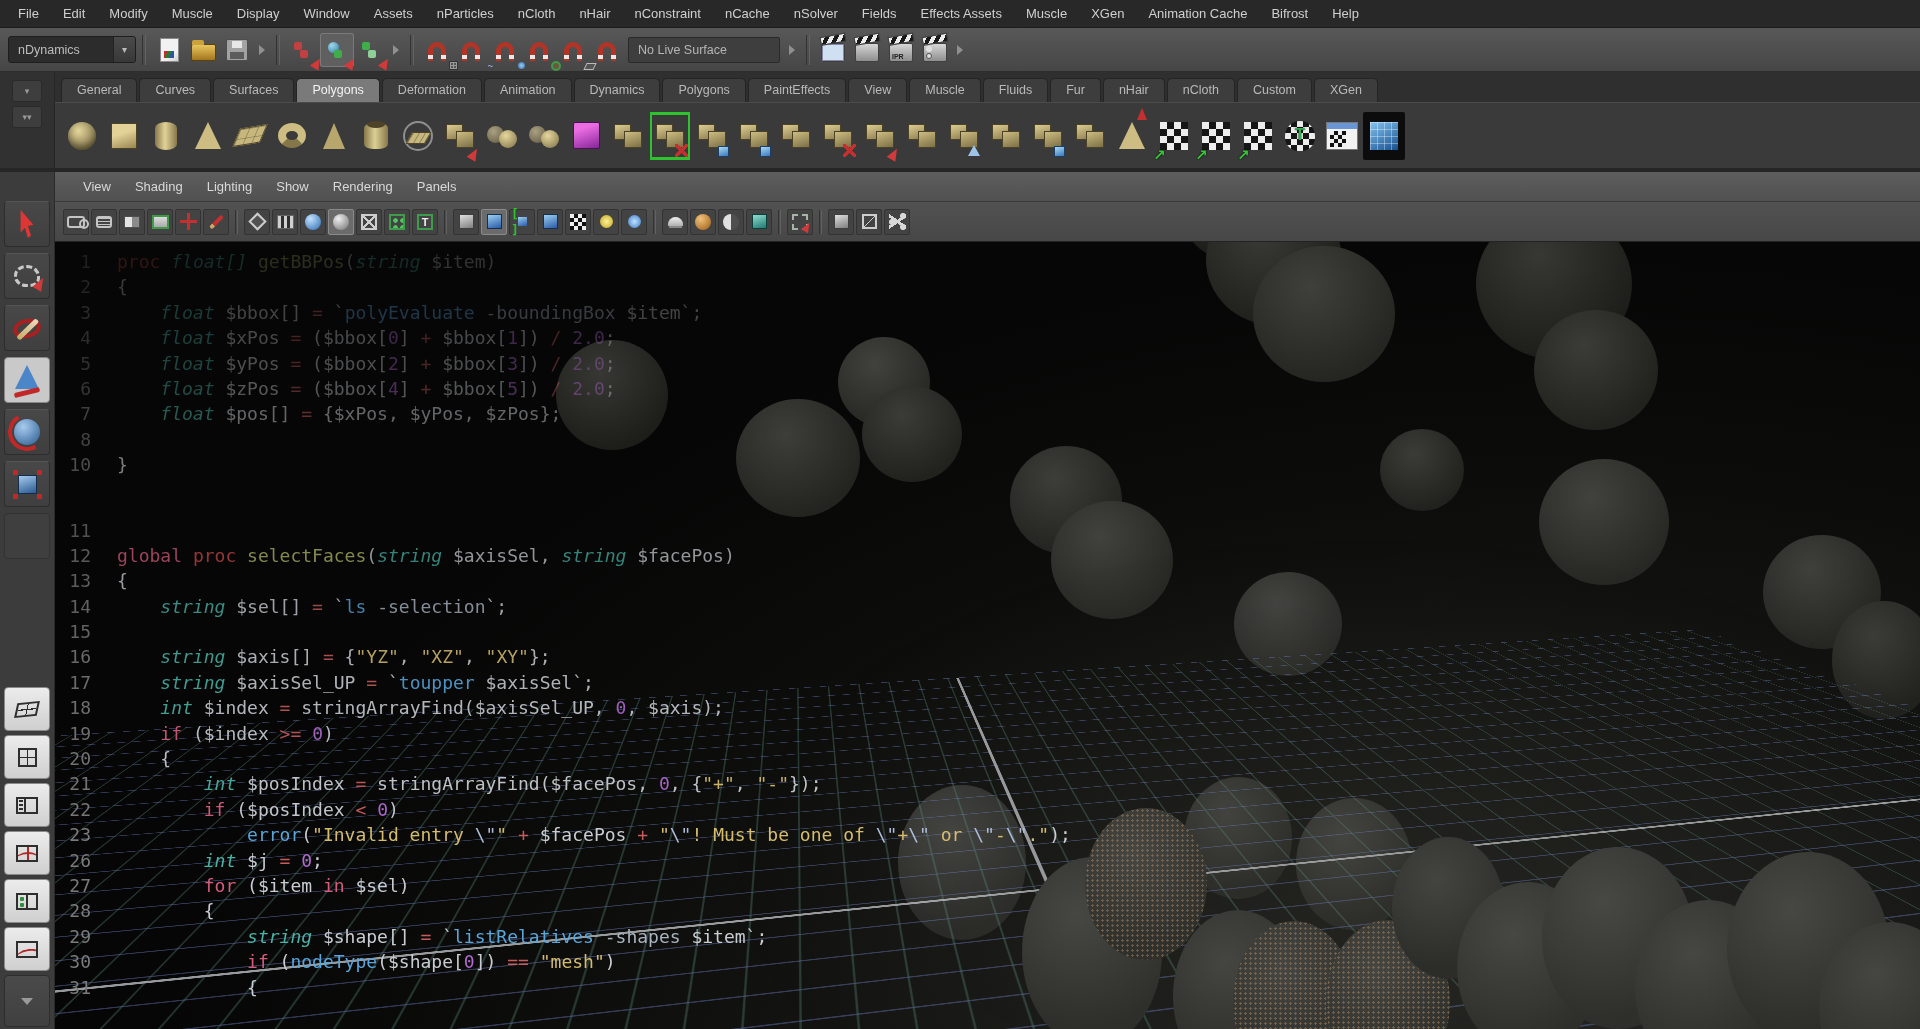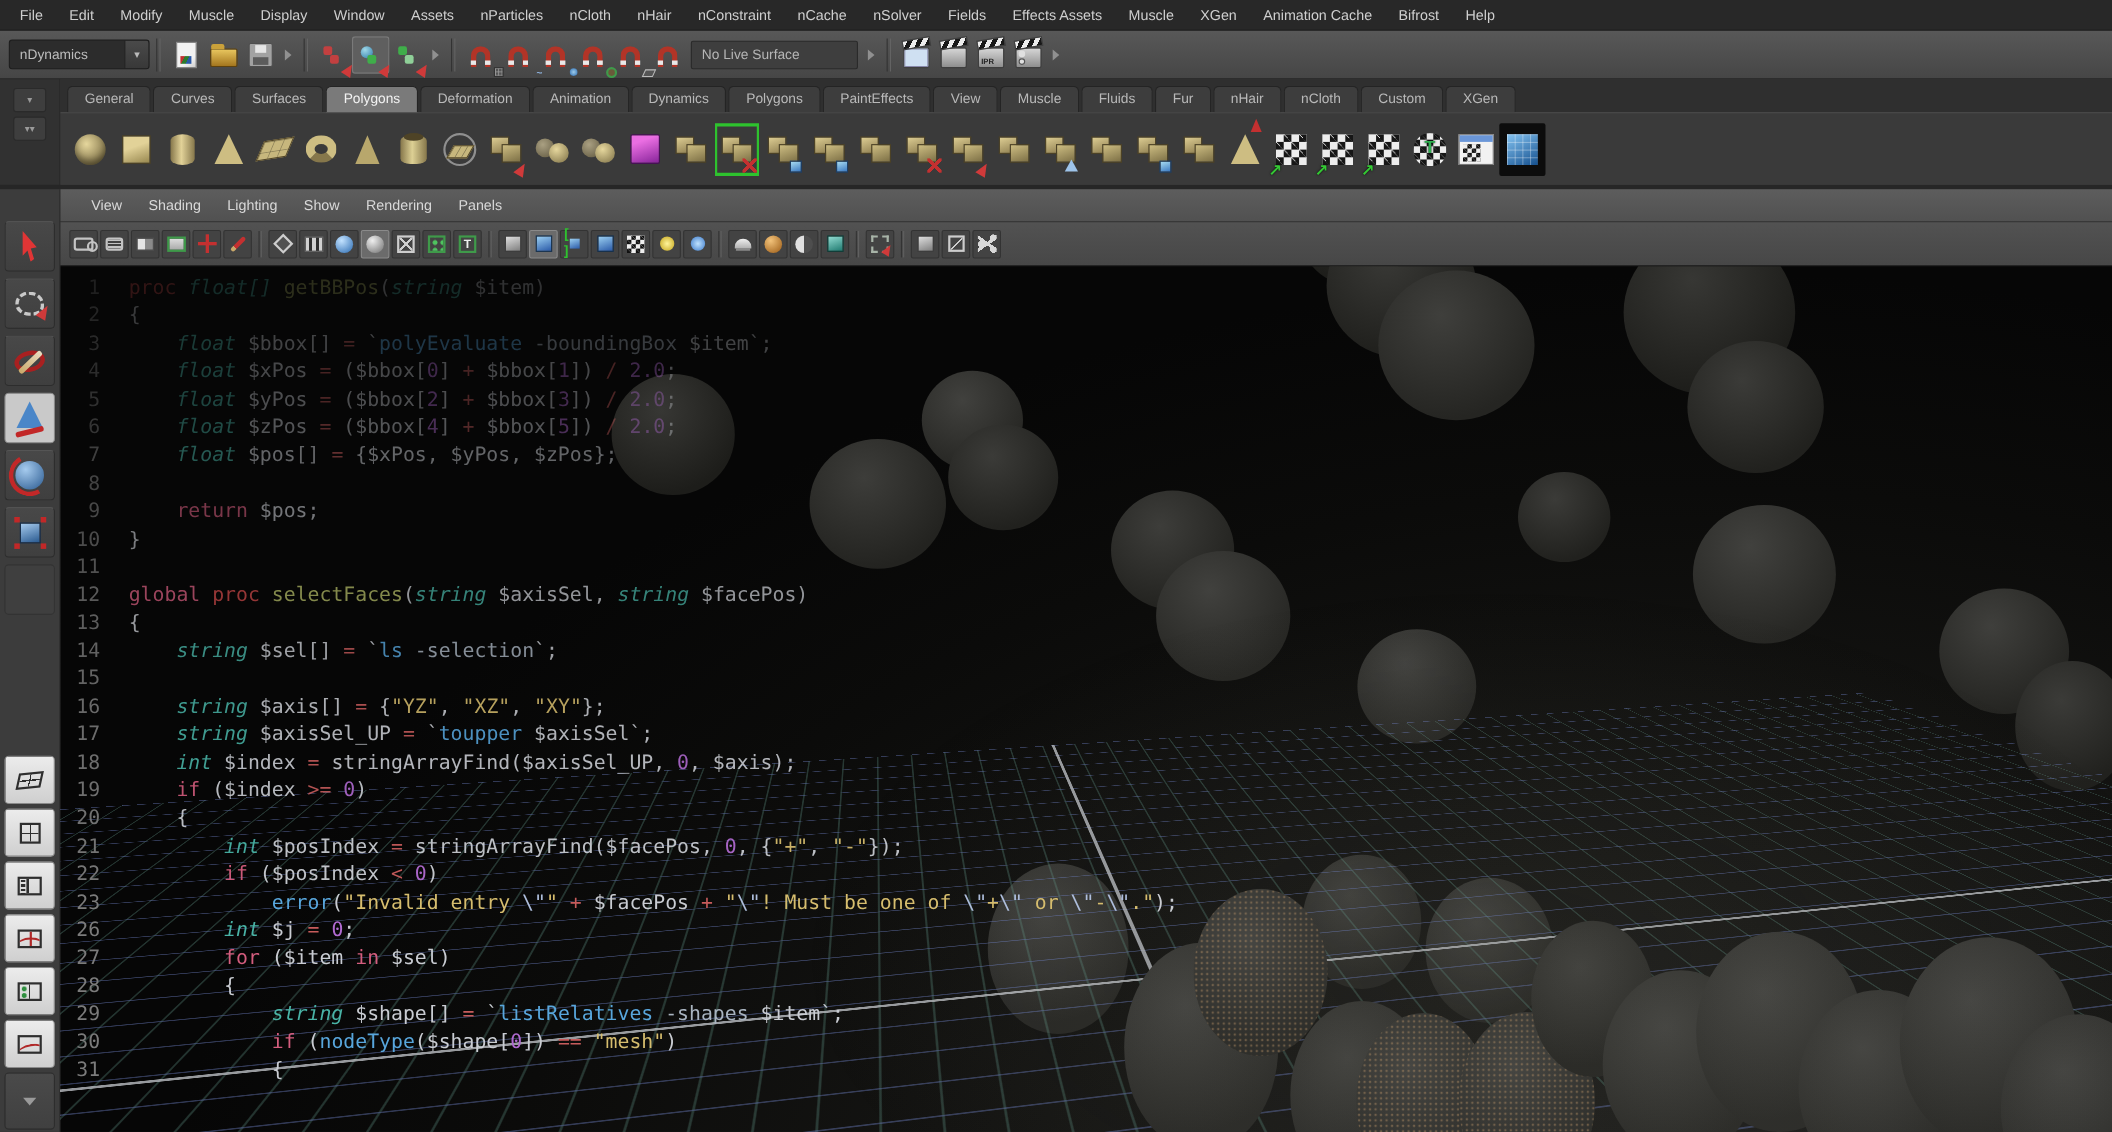--- a/index.html
+++ b/index.html
@@ -663,23 +663,22 @@
       <div id="fog"></div>
       <div id="code">
           <div class="cl" style="opacity: 0.22;"><span class="ln">1</span><span class="tk tk-r" style="color: rgb(204, 74, 74);">proc</span><span class="tk tk-p" style="color: rgb(201, 204, 210);"> </span><span class="tk tk-t" style="color: rgb(73, 179, 166);">float[]</span><span class="tk tk-p" style="color: rgb(201, 204, 210);"> </span><span class="tk tk-f" style="color: rgb(181, 189, 104);">getBBPos</span><span class="tk tk-p" style="color: rgb(201, 204, 210);">(</span><span class="tk tk-t" style="color: rgb(73, 179, 166);">string</span><span class="tk tk-p" style="color: rgb(201, 204, 210);"> $item)</span></div>
           <div class="cl" style="opacity: 0.26;"><span class="ln">2</span><span class="tk tk-p" style="color: rgb(201, 204, 210);">{</span></div>
           <div class="cl" style="opacity: 0.3;"><span class="ln">3</span><span class="tk tk-p" style="color: rgb(201, 204, 210);">    </span><span class="tk tk-t" style="color: rgb(73, 179, 166);">float</span><span class="tk tk-p" style="color: rgb(201, 204, 210);"> $bbox[] </span><span class="tk tk-o" style="color: rgb(199, 92, 92);">=</span><span class="tk tk-p" style="color: rgb(201, 204, 210);"> `</span><span class="tk tk-c" style="color: rgb(88, 166, 220);">polyEvaluate</span><span class="tk tk-p" style="color: rgb(201, 204, 210);"> </span><span class="tk tk-g" style="color: rgb(169, 180, 192);">-boundingBox</span><span class="tk tk-p" style="color: rgb(201, 204, 210);"> $item`;</span></div>
           <div class="cl" style="opacity: 0.33;"><span class="ln">4</span><span class="tk tk-p" style="color: rgb(201, 204, 210);">    </span><span class="tk tk-t" style="color: rgb(73, 179, 166);">float</span><span class="tk tk-p" style="color: rgb(201, 204, 210);"> $xPos </span><span class="tk tk-o" style="color: rgb(199, 92, 92);">=</span><span class="tk tk-p" style="color: rgb(201, 204, 210);"> ($bbox[</span><span class="tk tk-n" style="color: rgb(176, 106, 208);">0</span><span class="tk tk-p" style="color: rgb(201, 204, 210);">] </span><span class="tk tk-o" style="color: rgb(199, 92, 92);">+</span><span class="tk tk-p" style="color: rgb(201, 204, 210);"> $bbox[</span><span class="tk tk-n" style="color: rgb(176, 106, 208);">1</span><span class="tk tk-p" style="color: rgb(201, 204, 210);">]) </span><span class="tk tk-o" style="color: rgb(199, 92, 92);">/</span><span class="tk tk-p" style="color: rgb(201, 204, 210);"> </span><span class="tk tk-n" style="color: rgb(176, 106, 208);">2.0</span><span class="tk tk-p" style="color: rgb(201, 204, 210);">;</span></div>
           <div class="cl" style="opacity: 0.36;"><span class="ln">5</span><span class="tk tk-p" style="color: rgb(201, 204, 210);">    </span><span class="tk tk-t" style="color: rgb(73, 179, 166);">float</span><span class="tk tk-p" style="color: rgb(201, 204, 210);"> $yPos </span><span class="tk tk-o" style="color: rgb(199, 92, 92);">=</span><span class="tk tk-p" style="color: rgb(201, 204, 210);"> ($bbox[</span><span class="tk tk-n" style="color: rgb(176, 106, 208);">2</span><span class="tk tk-p" style="color: rgb(201, 204, 210);">] </span><span class="tk tk-o" style="color: rgb(199, 92, 92);">+</span><span class="tk tk-p" style="color: rgb(201, 204, 210);"> $bbox[</span><span class="tk tk-n" style="color: rgb(176, 106, 208);">3</span><span class="tk tk-p" style="color: rgb(201, 204, 210);">]) </span><span class="tk tk-o" style="color: rgb(199, 92, 92);">/</span><span class="tk tk-p" style="color: rgb(201, 204, 210);"> </span><span class="tk tk-n" style="color: rgb(176, 106, 208);">2.0</span><span class="tk tk-p" style="color: rgb(201, 204, 210);">;</span></div>
           <div class="cl" style="opacity: 0.4;"><span class="ln">6</span><span class="tk tk-p" style="color: rgb(201, 204, 210);">    </span><span class="tk tk-t" style="color: rgb(73, 179, 166);">float</span><span class="tk tk-p" style="color: rgb(201, 204, 210);"> $zPos </span><span class="tk tk-o" style="color: rgb(199, 92, 92);">=</span><span class="tk tk-p" style="color: rgb(201, 204, 210);"> ($bbox[</span><span class="tk tk-n" style="color: rgb(176, 106, 208);">4</span><span class="tk tk-p" style="color: rgb(201, 204, 210);">] </span><span class="tk tk-o" style="color: rgb(199, 92, 92);">+</span><span class="tk tk-p" style="color: rgb(201, 204, 210);"> $bbox[</span><span class="tk tk-n" style="color: rgb(176, 106, 208);">5</span><span class="tk tk-p" style="color: rgb(201, 204, 210);">]) </span><span class="tk tk-o" style="color: rgb(199, 92, 92);">/</span><span class="tk tk-p" style="color: rgb(201, 204, 210);"> </span><span class="tk tk-n" style="color: rgb(176, 106, 208);">2.0</span><span class="tk tk-p" style="color: rgb(201, 204, 210);">;</span></div>
           <div class="cl" style="opacity: 0.48;"><span class="ln">7</span><span class="tk tk-p" style="color: rgb(201, 204, 210);">    </span><span class="tk tk-t" style="color: rgb(73, 179, 166);">float</span><span class="tk tk-p" style="color: rgb(201, 204, 210);"> $pos[] </span><span class="tk tk-o" style="color: rgb(199, 92, 92);">=</span><span class="tk tk-p" style="color: rgb(201, 204, 210);"> {$xPos, $yPos, $zPos};</span></div>
           <div class="cl" style="opacity: 0.52;"><span class="ln">8</span></div>
-          <div class="cl" style="opacity: 0.56;"><span class="ln">9</span><span class="tk tk-p" style="color: rgb(201, 204, 210);">    </span><span class="tk tk-k" style="color: rgb(212, 93, 126);">return</span><span class="tk tk-p" style="color: rgb(201, 204, 210);"> $pos;</span></div>
           <div class="cl" style="opacity: 0.6;"><span class="ln">10</span><span class="tk tk-p" style="color: rgb(201, 204, 210);">}</span></div>
-          <div class="cl" style="opacity: 0.64;"><span class="ln">11</span></div>
+          <div class="cl" style="opacity: 0.64; margin-top: 40px;"><span class="ln">11</span></div>
           <div class="cl" style="opacity: 0.72;"><span class="ln">12</span><span class="tk tk-k" style="color: rgb(212, 93, 126);">global</span><span class="tk tk-p" style="color: rgb(201, 204, 210);"> </span><span class="tk tk-r" style="color: rgb(204, 74, 74);">proc</span><span class="tk tk-p" style="color: rgb(201, 204, 210);"> </span><span class="tk tk-f" style="color: rgb(181, 189, 104);">selectFaces</span><span class="tk tk-p" style="color: rgb(201, 204, 210);">(</span><span class="tk tk-t" style="color: rgb(73, 179, 166);">string</span><span class="tk tk-p" style="color: rgb(201, 204, 210);"> $axisSel, </span><span class="tk tk-t" style="color: rgb(73, 179, 166);">string</span><span class="tk tk-p" style="color: rgb(201, 204, 210);"> $facePos)</span></div>
           <div class="cl" style="opacity: 0.75;"><span class="ln">13</span><span class="tk tk-p" style="color: rgb(201, 204, 210);">{</span></div>
           <div class="cl" style="opacity: 0.78;"><span class="ln">14</span><span class="tk tk-p" style="color: rgb(201, 204, 210);">    </span><span class="tk tk-t" style="color: rgb(73, 179, 166);">string</span><span class="tk tk-p" style="color: rgb(201, 204, 210);"> $sel[] </span><span class="tk tk-o" style="color: rgb(199, 92, 92);">=</span><span class="tk tk-p" style="color: rgb(201, 204, 210);"> `</span><span class="tk tk-c" style="color: rgb(88, 166, 220);">ls</span><span class="tk tk-p" style="color: rgb(201, 204, 210);"> </span><span class="tk tk-g" style="color: rgb(169, 180, 192);">-selection</span><span class="tk tk-p" style="color: rgb(201, 204, 210);">`;</span></div>
           <div class="cl" style="opacity: 0.8;"><span class="ln">15</span></div>
           <div class="cl" style="opacity: 0.85;"><span class="ln">16</span><span class="tk tk-p" style="color: rgb(201, 204, 210);">    </span><span class="tk tk-t" style="color: rgb(73, 179, 166);">string</span><span class="tk tk-p" style="color: rgb(201, 204, 210);"> $axis[] </span><span class="tk tk-o" style="color: rgb(199, 92, 92);">=</span><span class="tk tk-p" style="color: rgb(201, 204, 210);"> {</span><span class="tk tk-s" style="color: rgb(214, 189, 110);">"YZ"</span><span class="tk tk-p" style="color: rgb(201, 204, 210);">, </span><span class="tk tk-s" style="color: rgb(214, 189, 110);">"XZ"</span><span class="tk tk-p" style="color: rgb(201, 204, 210);">, </span><span class="tk tk-s" style="color: rgb(214, 189, 110);">"XY"</span><span class="tk tk-p" style="color: rgb(201, 204, 210);">};</span></div>
           <div class="cl" style="opacity: 0.87;"><span class="ln">17</span><span class="tk tk-p" style="color: rgb(201, 204, 210);">    </span><span class="tk tk-t" style="color: rgb(73, 179, 166);">string</span><span class="tk tk-p" style="color: rgb(201, 204, 210);"> $axisSel_UP </span><span class="tk tk-o" style="color: rgb(199, 92, 92);">=</span><span class="tk tk-p" style="color: rgb(201, 204, 210);"> `</span><span class="tk tk-c" style="color: rgb(88, 166, 220);">toupper</span><span class="tk tk-p" style="color: rgb(201, 204, 210);"> $axisSel`;</span></div>
           <div class="cl" style="opacity: 0.89;"><span class="ln">18</span><span class="tk tk-p" style="color: rgb(201, 204, 210);">    </span><span class="tk tk-t" style="color: rgb(73, 179, 166);">int</span><span class="tk tk-p" style="color: rgb(201, 204, 210);"> $index </span><span class="tk tk-o" style="color: rgb(199, 92, 92);">=</span><span class="tk tk-p" style="color: rgb(201, 204, 210);"> stringArrayFind($axisSel_UP, </span><span class="tk tk-n" style="color: rgb(176, 106, 208);">0</span><span class="tk tk-p" style="color: rgb(201, 204, 210);">, $axis);</span></div>
           <div class="cl" style="opacity: 0.9;"><span class="ln">19</span><span class="tk tk-p" style="color: rgb(201, 204, 210);">    </span><span class="tk tk-k" style="color: rgb(212, 93, 126);">if</span><span class="tk tk-p" style="color: rgb(201, 204, 210);"> ($index </span><span class="tk tk-o" style="color: rgb(199, 92, 92);">&gt;=</span><span class="tk tk-p" style="color: rgb(201, 204, 210);"> </span><span class="tk tk-n" style="color: rgb(176, 106, 208);">0</span><span class="tk tk-p" style="color: rgb(201, 204, 210);">)</span></div>
           <div class="cl" style="opacity: 0.92;"><span class="ln">20</span><span class="tk tk-p" style="color: rgb(201, 204, 210);">    {</span></div>
           <div class="cl" style="opacity: 0.94;"><span class="ln">21</span><span class="tk tk-p" style="color: rgb(201, 204, 210);">        </span><span class="tk tk-t" style="color: rgb(73, 179, 166);">int</span><span class="tk tk-p" style="color: rgb(201, 204, 210);"> $posIndex </span><span class="tk tk-o" style="color: rgb(199, 92, 92);">=</span><span class="tk tk-p" style="color: rgb(201, 204, 210);"> stringArrayFind($facePos, </span><span class="tk tk-n" style="color: rgb(176, 106, 208);">0</span><span class="tk tk-p" style="color: rgb(201, 204, 210);">, {</span><span class="tk tk-s" style="color: rgb(214, 189, 110);">"+"</span><span class="tk tk-p" style="color: rgb(201, 204, 210);">, </span><span class="tk tk-s" style="color: rgb(214, 189, 110);">"-"</span><span class="tk tk-p" style="color: rgb(201, 204, 210);">});</span></div>

